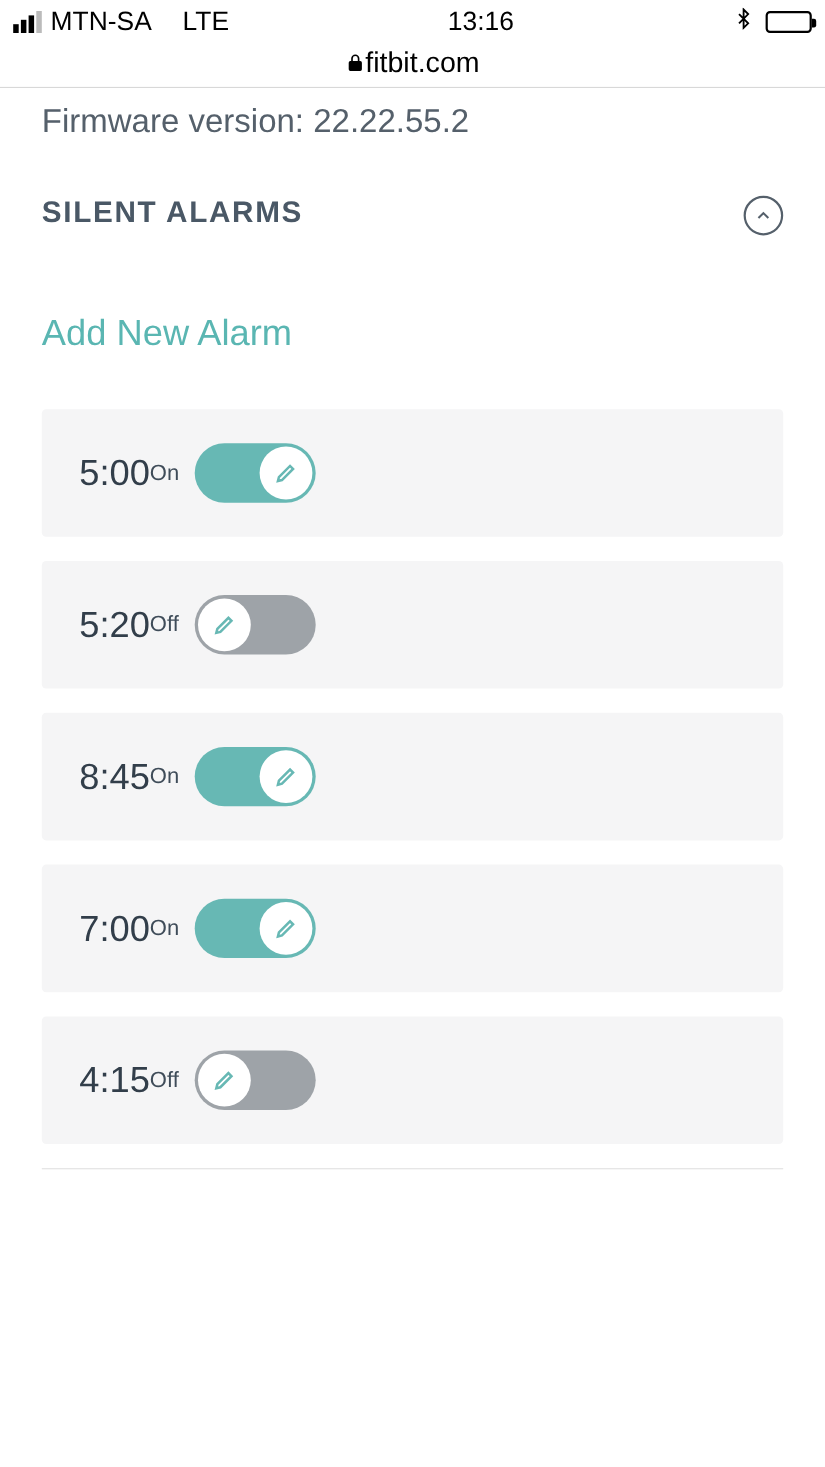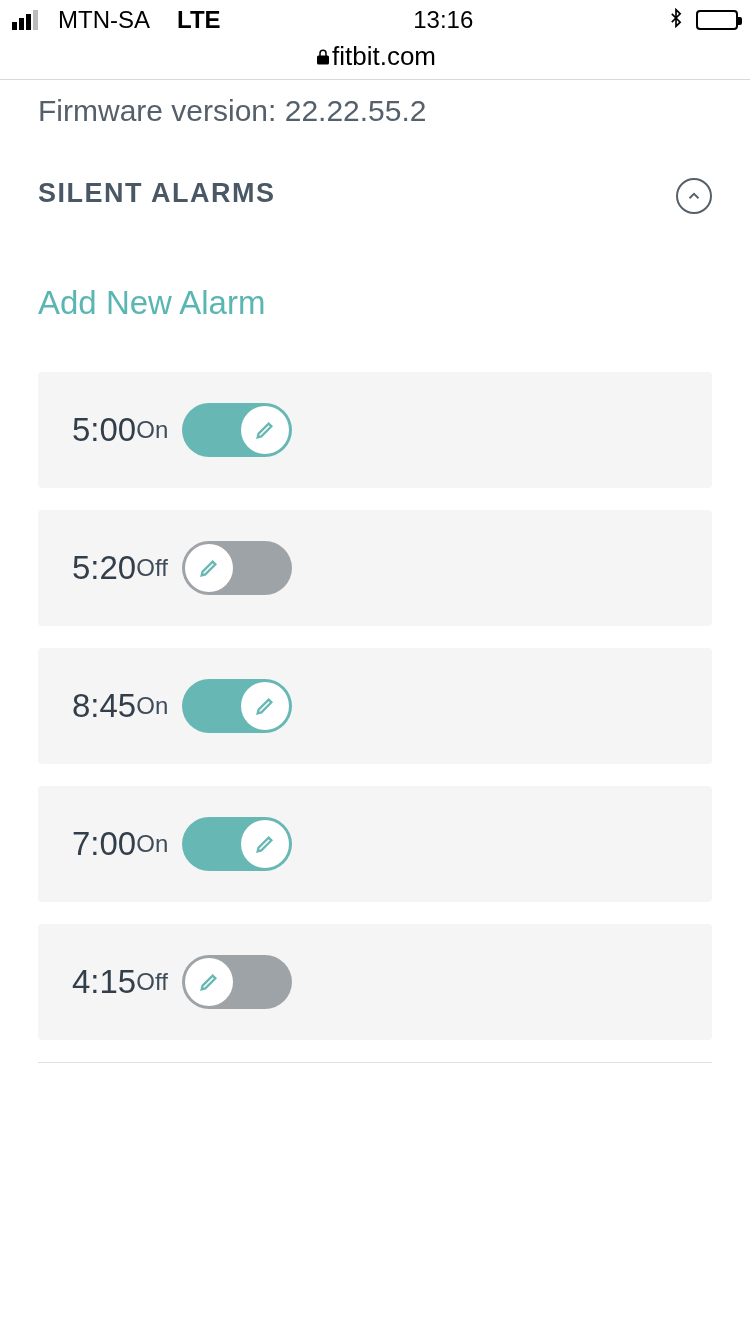--- a/index.html
+++ b/index.html
@@ -1,39 +1,39 @@
 <!DOCTYPE html>
 <html><head>
 <meta charset="utf-8">
 <style>
   * { box-sizing: border-box; margin: 0; padding: 0; }
   html, body { width: 750px; height: 1334px; font-family: -apple-system, "Helvetica Neue", Arial, sans-serif; background: #fff; color: #3a4a5a; overflow: hidden; }
   .status-bar { height: 40px; display: flex; align-items: center; justify-content: space-between; padding: 0 12px; font-size: 24px; color: #000; font-weight: 400; }
-  .sb-left { display: flex; align-items: center; gap: 20px; }
+  .sb-left { display: flex; align-items: center; gap: 8px; }
   .sb-right { display: flex; align-items: center; gap: 10px; }
   .signal { display: flex; align-items: flex-end; gap: 2px; }
   .signal span { width: 5px; background: #000; display: inline-block; }
   .signal span:nth-child(1){height:8px;} .signal span:nth-child(2){height:12px;} .signal span:nth-child(3){height:16px;} .signal span:nth-child(4){height:20px; background:#bbb;}
   .battery { width: 42px; height: 20px; border: 2px solid #000; border-radius: 4px; position: relative; }
   .battery::after { content:""; position:absolute; right:-6px; top:5px; width:4px; height:8px; background:#000; border-radius:0 2px 2px 0;}
   .battery-fill { background:#000; height:100%; width:75%; border-radius:1px; }
   .url-bar { height: 40px; display:flex; align-items:center; justify-content:center; gap:0; font-size:26px; color:#000; border-bottom:1px solid #d8d8d8; padding-bottom:6px;}
   .lock-icon svg { width:18px; height:18px; display:block; }
   .content { padding: 0 38px; }
   .firmware { font-size: 30px; color:#55606b; padding: 14px 0 50px 0; }
   .section-row { display:flex; justify-content:space-between; padding-bottom: 70px; }
   .section-title { font-size: 27px; letter-spacing: 1.5px; color:#4a5866; font-weight:600; }
   .section-right { display:flex; align-items:center; gap:18px; font-size:32px; color:#3f4c59;}
   .chev-circle { width:36px; height:36px; border:2px solid #55606b; border-radius:50%; display:flex; align-items:center; justify-content:center;}
   .chev-circle svg { width:18px; height:18px; }
   .desc { font-size: 30px; line-height: 1.46; color:#4b5864; padding-bottom: 62px; }
   .add-link { font-size: 33px; color:#5ab6b2; padding-bottom: 50px; }
   .alarm { background:#f5f5f6; border-radius:4px; height:116px; display:flex; align-items:center; padding:0 28px 0 34px; margin-bottom:22px; }
   .alarm-time { font-size:33px; color:#323e4a; }
-  .alarm-right { display:flex; align-items:center; gap:14px; font-size:24px; color:#3f4c59;}
+  .alarm-right { display:flex; align-items:center; gap:14px; font-size:20px; color:#3f4c59;}
   .toggle { width:110px; height:54px; border-radius:27px; position:relative; }
   .toggle.on { background:#67b8b4; }
   .toggle.off { background:#9ea3a8; }
   .knob { position:absolute; top:3px; width:48px; height:48px; border-radius:50%; background:#fff; display:flex; align-items:center; justify-content:center;}
   .toggle.on .knob { right:3px; }
   .toggle.off .knob { left:3px; }
   .knob svg { width:22px; height:22px; }
   .divider { border:none; border-top:1px solid #e0e0e0; margin-top:22px; }
   .reminders-row { display:flex; align-items:center; justify-content:space-between; padding-top:34px; }
 </style>
@@ -42,21 +42,21 @@
 
 <div class="status-bar">
   <div class="sb-left">
     <span class="signal">
         <span></span>
         <span></span>
         <span></span>
         <span></span>
       </span>
     <span>MTN-SA</span>
-    <span style="margin-left:7px;font-weight:bold;">LTE</span>
+    <span style="margin-left:20px;">LTE</span>
   </div>
   <div style="font-weight:500;">13:16</div>
   <div class="sb-right">
     <span>
       <svg viewBox="0 0 24 24" width="20" height="20" fill="none" stroke="#000" stroke-width="2">
           <path d="M7 7l10 10-5 5V2l5 5L7 17"></path>
         </svg>
     </span>
     <span class="battery"><span class="battery-fill"></span></span>
   </div>

